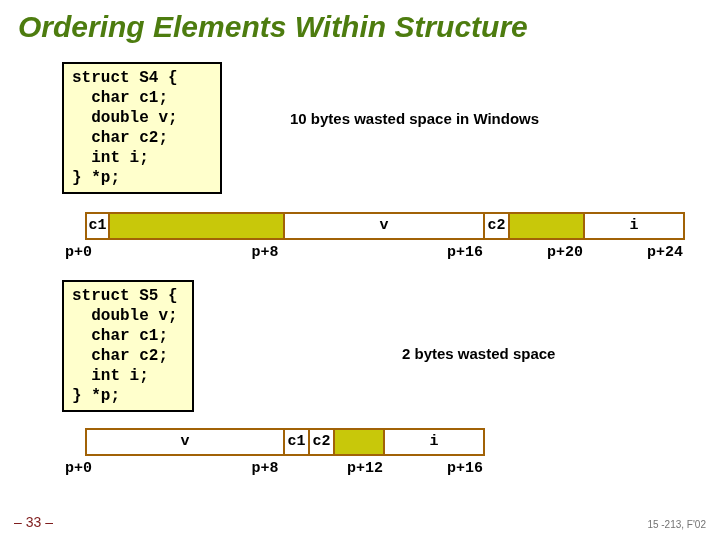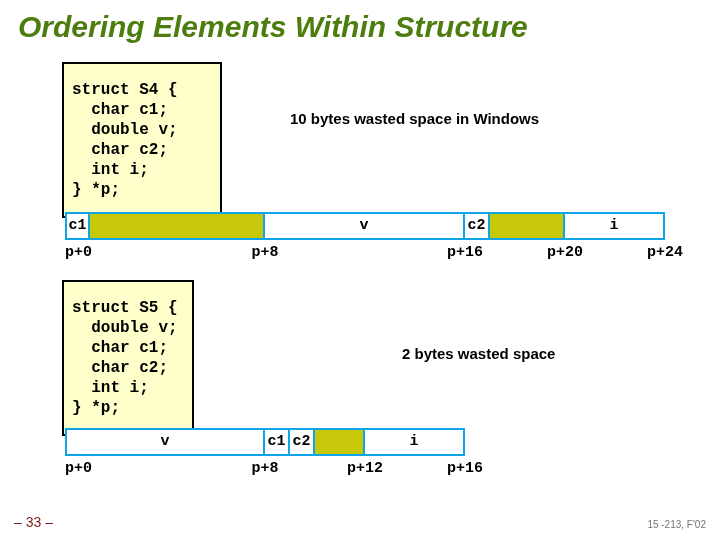--- a/index.html
+++ b/index.html
@@ -19,44 +19,45 @@
     color: #4d7c0f;
   }
   .codeblock {
     position: absolute;
     background: #ffffcc;
     border: 2px solid #000;
     font-family: "Courier New", monospace;
     font-weight: bold;
     font-size: 16px;
     line-height: 1.25;
-    padding: 16px 8px;
+    padding: 4px 8px;
     white-space: pre;
   }
   .note {
     position: absolute;
     font-weight: bold;
     font-size: 15px;
     color: #000;
   }
   .memrow {
     position: absolute;
     height: 28px;
   }
   .cell {
     position: absolute;
     top: 0;
     height: 28px;
-    border: 2px solid #0ea5e9;
+    border: 2px solid #a16207;
     text-align: center;
     font-family: "Courier New", monospace;
     font-weight: bold;
     font-size: 15px;
     line-height: 24px;
     background: #fff;
+    margin-left: 20px;
   }
   .cell.pad { background: #c8c80a; }
   .offsetrow {
     position: absolute;
     font-family: "Courier New", monospace;
     font-weight: bold;
     font-size: 15px;
   }
   .off {
     position: absolute;

